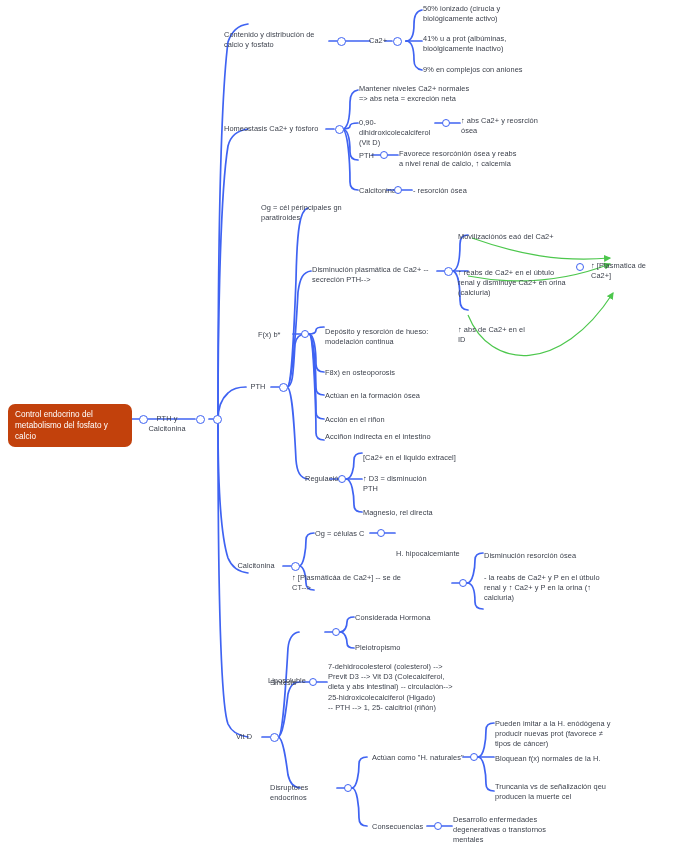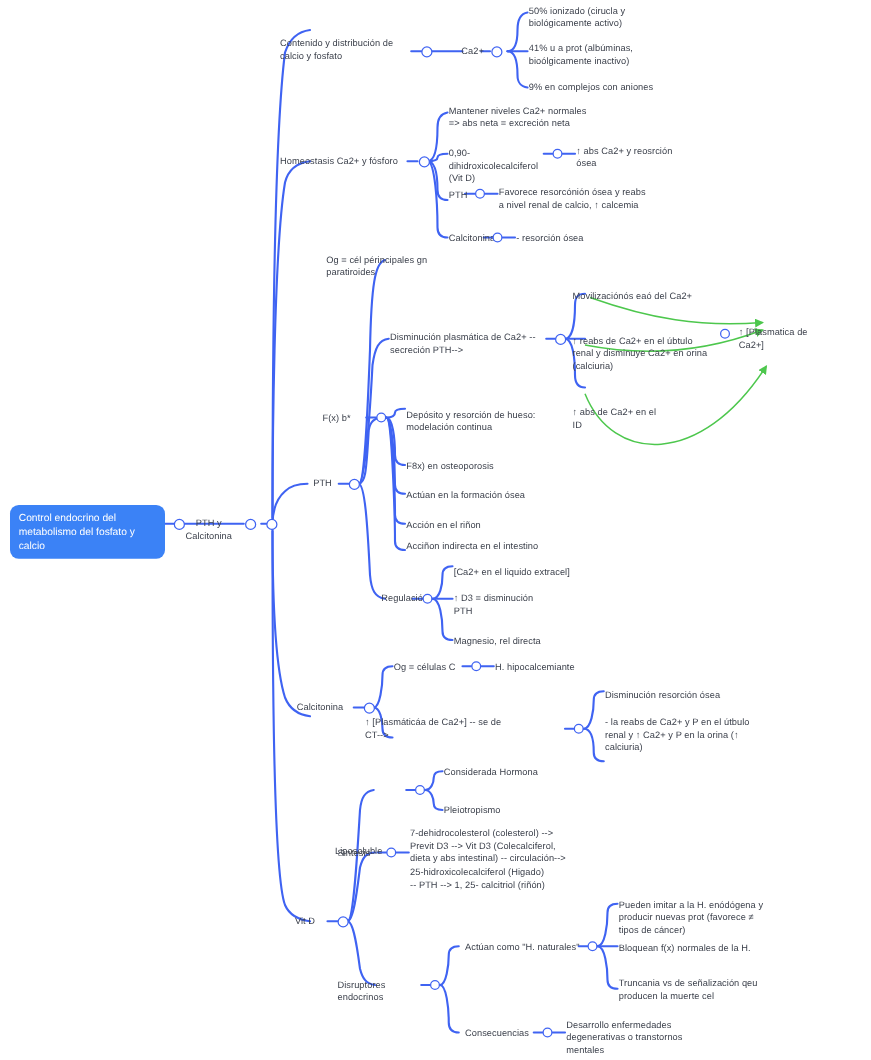--- a/index.html
+++ b/index.html
@@ -2,21 +2,21 @@
 <html><head>
 <meta charset="utf-8">
 <style>
   html,body{margin:0;padding:0;background:#ffffff;}
   body{width:697px;height:848px;overflow:hidden;
        font-family:"Liberation Sans","DejaVu Sans",sans-serif;}
   #map{position:relative;width:697px;height:848px;}
   svg.edges{position:absolute;left:0;top:0;width:697px;height:848px;pointer-events:none;}
   .nd{position:absolute;color:#3a3f4a;font-size:7.4px;line-height:10.2px;
       white-space:pre-line;letter-spacing:.05px;}
-  .root{position:absolute;background:#3b82f6;color:#ffffff;border-radius:7px;
+  .root{position:absolute;background:#c2410c;color:#ffffff;border-radius:7px;
         font-size:8.2px;line-height:11px;padding:5px 7px;white-space:pre-line;
         box-sizing:border-box;}
   .hub{position:absolute;width:9px;height:9px;border-radius:50%;
        background:#ffffff;border:1.7px solid #3f63f2;box-sizing:border-box;}
   .hub.sm{width:8px;height:8px;}
 </style>
 </head>
 <body>
 
 <div id="map">
@@ -195,21 +195,21 @@
 <div class="nd" style="left:363px;top:508px;width:120px;">Magnesio, rel directa</div>
 
 <div class="hub sm" style="left:576px;top:263px;"></div>
 <div class="nd" style="left:591px;top:261px;width:62px;">↑ [Plasmatica de
 Ca2+]</div>
 
 <div class="nd" style="left:230px;top:561px;width:52px;text-align:center;">Calcitonina</div>
 <div class="hub" style="left:291px;top:562px;"></div>
 <div class="nd" style="left:315px;top:529px;width:56px;">Og = células C</div>
 <div class="hub sm" style="left:377px;top:529px;"></div>
-<div class="nd" style="left:396px;top:529px;width:110px;">H. hipocalcemiante</div>
+<div class="nd" style="left:396px;top:549px;width:110px;">H. hipocalcemiante</div>
 <div class="nd" style="left:292px;top:573px;width:160px;">↑  [Plasmáticáa de Ca2+] -- se de
 CT--&gt;</div>
 <div class="hub sm" style="left:459px;top:579px;"></div>
 <div class="nd" style="left:484px;top:551px;width:140px;">Disminución resorción ósea</div>
 <div class="nd" style="left:484px;top:573px;width:152px;">- la reabs de Ca2+ y P en el útbulo
 renal y  ↑  Ca2+ y P en la orina (↑
 calciuria)</div>
 
 <div class="nd" style="left:228px;top:732px;width:32px;text-align:center;">Vit D</div>
 <div class="hub" style="left:270px;top:733px;"></div>

